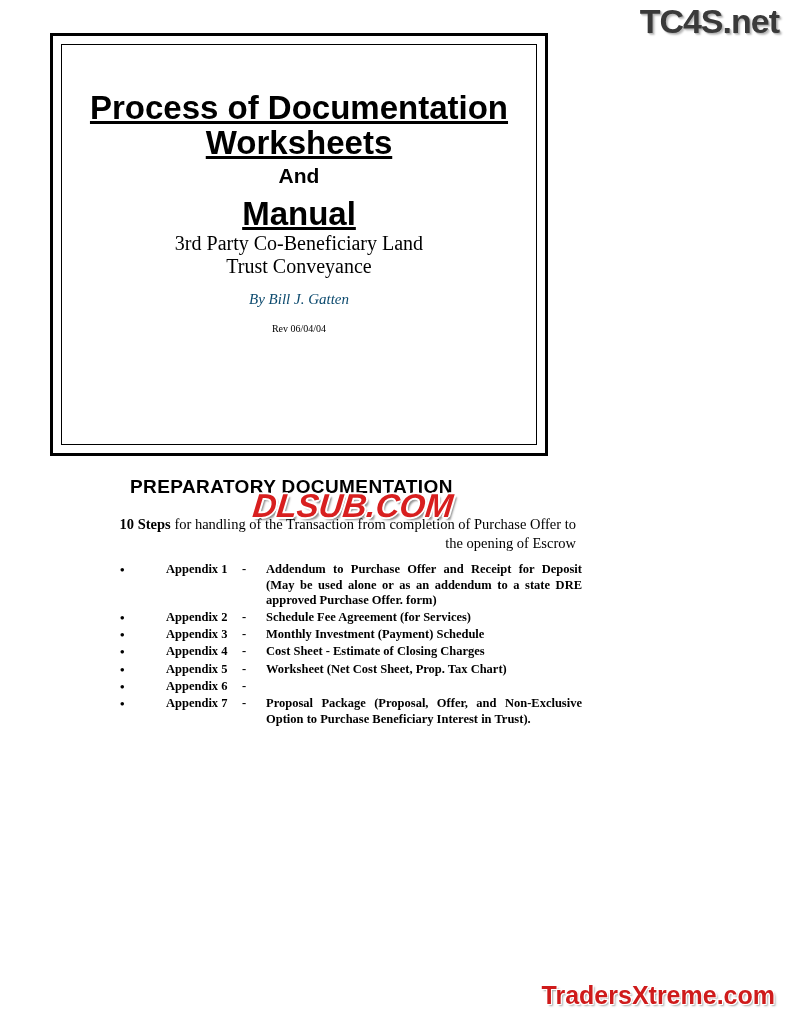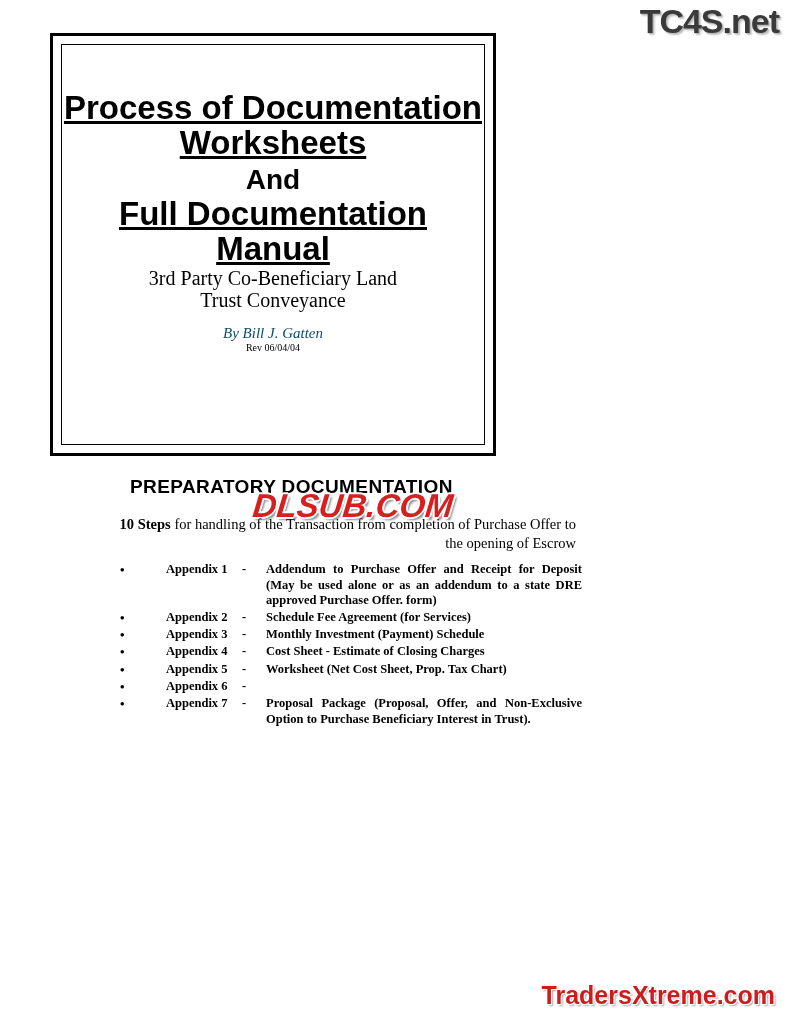--- a/index.html
+++ b/index.html
@@ -26,21 +26,21 @@
     letter-spacing: -1px;
     color: #3a3a3a;
     text-shadow: 1px 1px 0 #b9b9b9, 2px 2px 2px rgba(0,0,0,0.25);
   }
 
   
   .title-box-outer {
     position: absolute;
     left: 50px;
     top: 33px;
-    width: 446px;
+    width: 498px;
     height: 423px;
     border: 3px solid #000;
     box-sizing: border-box;
     background: #fff;
   }
   .title-box-inner {
     position: absolute;
     left: 8px;
     top: 8px;
     right: 8px;
@@ -61,43 +61,43 @@
     font-family: "Liberation Sans", sans-serif;
     font-weight: bold;
     font-size: 33px;
     text-decoration: underline;
     color: #000;
     white-space: nowrap;
   }
   .t-and {
     font-family: "Liberation Sans", sans-serif;
     font-weight: bold;
-    font-size: 28px;
+    font-size: 21px;
     color: #000;
     margin-top: 4px;
-    margin-bottom: 2px;
+    margin-bottom: 10px;
   }
   .t-serif-big {
     font-family: "Liberation Serif", serif;
     font-size: 20px;
     color: #000;
     line-height: 1.14;
   }
   .t-author {
     font-family: "Liberation Serif", serif;
     font-size: 15px;
     color: #0c4a6e;
     margin-top: 14px;
     font-style: italic;
   }
   .t-rev {
     font-family: "Liberation Serif", serif;
     font-size: 10px;
     color: #000;
-    margin-top: 1px;
+    margin-top: 16px;
   }
 
   
   .prep-heading {
     position: absolute;
     left: 130px;
     top: 476px;
     font-family: "Liberation Sans", sans-serif;
     font-weight: bold;
     font-size: 19px;
@@ -196,21 +196,20 @@
 </head>
 <body>
 
 <div class="tc4s-watermark">TC4S.net</div>
 
 <div class="title-box-outer">
   <div class="title-box-inner">
     <div class="t-line t-bold-sans">Process of Documentation</div>
     <div class="t-line t-bold-sans">Worksheets</div>
     <div class="t-line t-and">And</div>
-    <div class="t-line t-bold-sans">Full Documentation</div>
     <div class="t-line t-bold-sans">Manual</div>
     <div class="t-line t-serif-big">3rd Party Co-Beneficiary Land</div>
     <div class="t-line t-serif-big">Trust Conveyance</div>
     <div class="t-line t-author">By Bill J. Gatten</div>
     <div class="t-line t-rev">Rev 06/04/04</div>
   </div>
 </div>
 
 <div class="prep-heading">PREPARATORY DOCUMENTATION</div>
 

